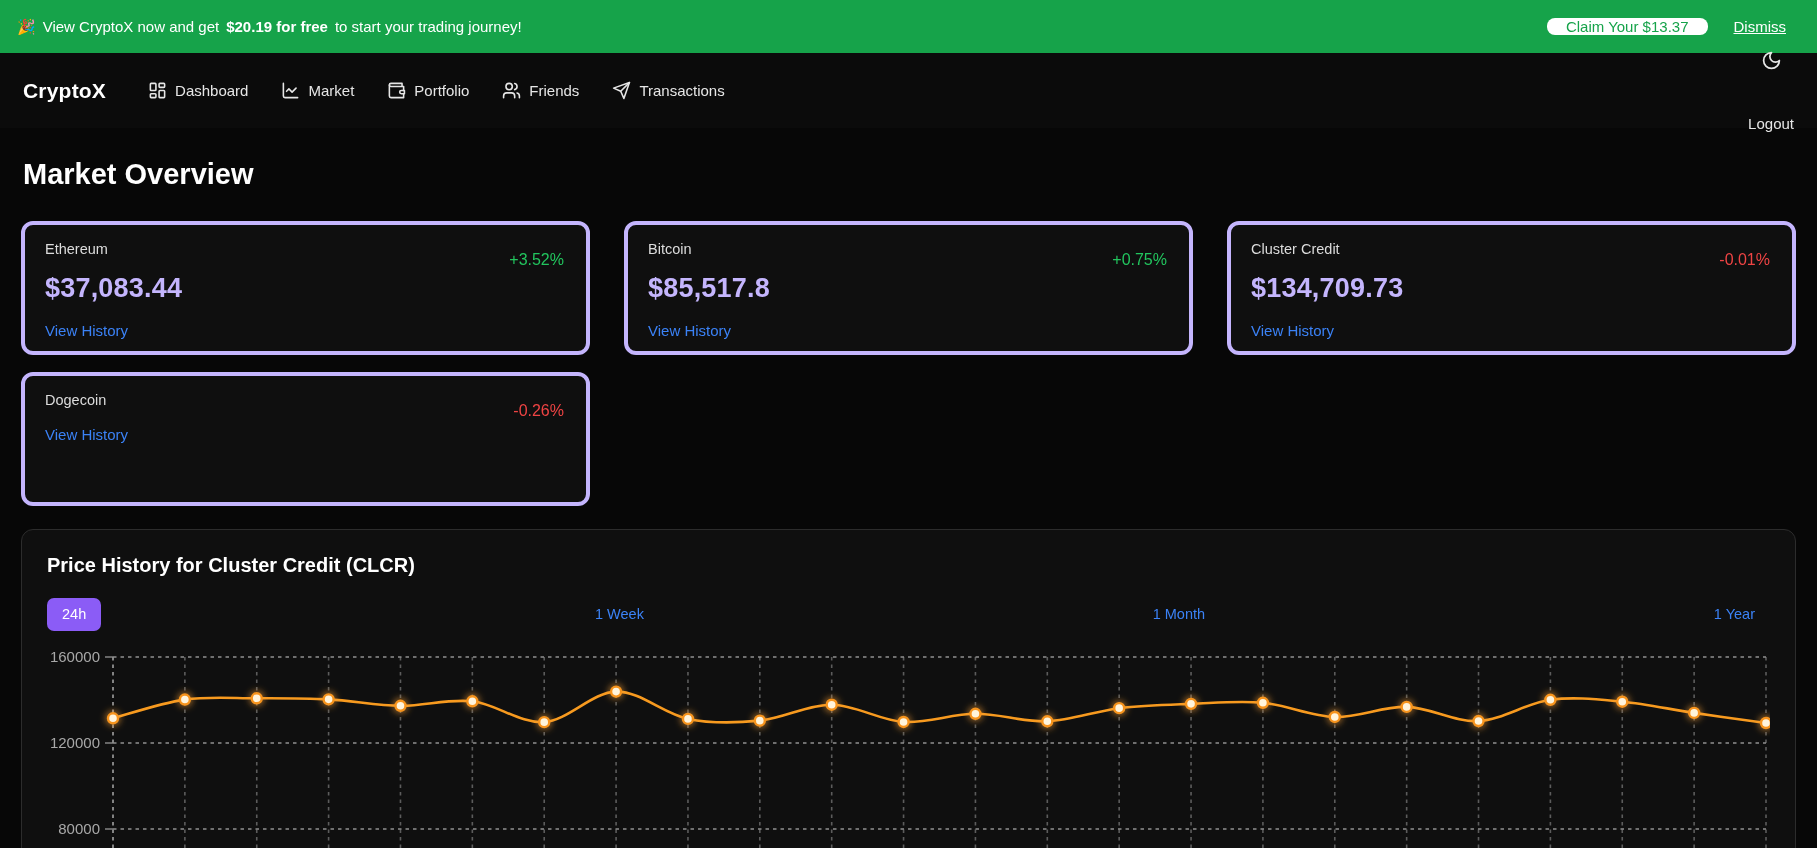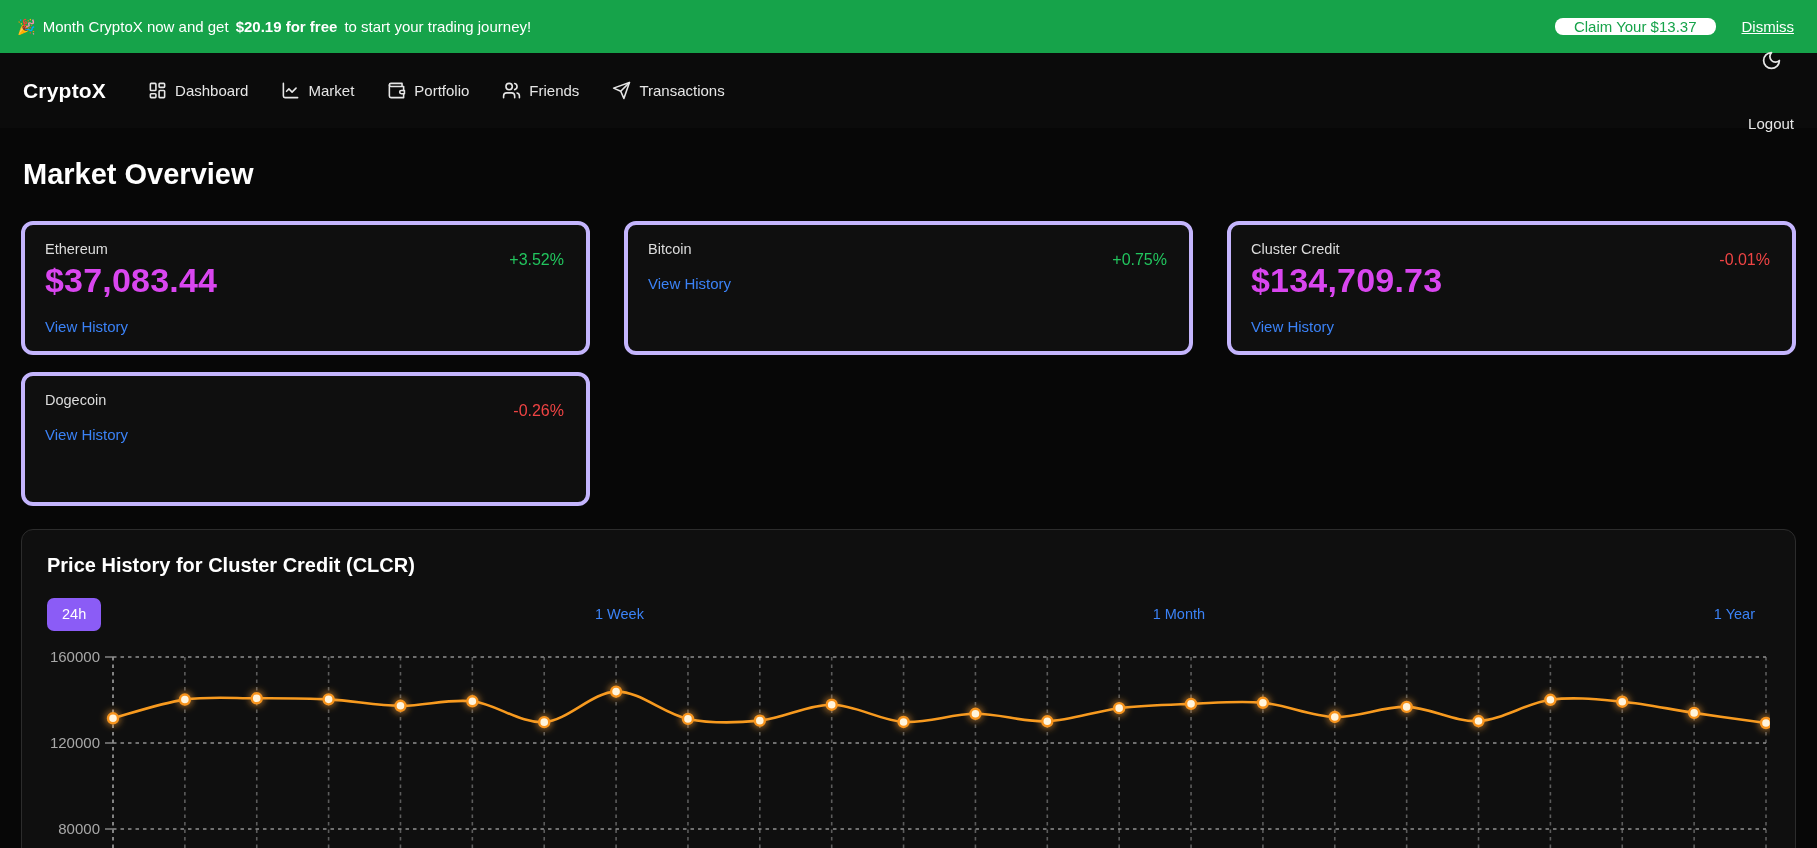--- a/index.html
+++ b/index.html
@@ -3,61 +3,61 @@
 <meta charset="utf-8">
 <style>
   html,body{margin:0;padding:0;background:#070707;}
   body{width:1817px;height:848px;overflow:hidden;font-family:"Liberation Sans",sans-serif;-webkit-font-smoothing:antialiased;}
 
   
   .banner{height:53px;background:#16a34a;display:flex;align-items:center;padding:0 17px;box-sizing:border-box;color:#fff;font-size:15px;}
   .banner-msg{flex:1;display:flex;align-items:center;gap:7px;white-space:nowrap;}
   .banner-msg b{font-weight:700;}
   .claim-btn{background:#ffffff;color:#16a34a;border:none;border-radius:8px;padding:1px 19px;font-size:15px;font-family:inherit;cursor:pointer;line-height:1;}
-  .dismiss{color:#fff;text-decoration:underline;margin-left:26px;margin-right:6px;font-size:15px;cursor:pointer;}
+  .dismiss{color:#fff;text-decoration:underline;margin-left:26px;margin-right:14px;font-size:15px;cursor:pointer;}
 
   
   .nav{height:75px;background:#0b0b0b;display:flex;align-items:center;padding:0 23px;box-sizing:border-box;}
   .brand{font-size:21px;font-weight:700;color:#fff;margin-right:42px;letter-spacing:.2px;cursor:pointer;}
   .nav-items{display:flex;align-items:center;gap:33px;}
   .nav-item{display:flex;align-items:center;gap:8px;color:#e6e6e6;font-size:15px;cursor:pointer;}
   .nav-item svg{width:19px;height:19px;stroke:#e6e6e6;fill:none;stroke-width:2;stroke-linecap:round;stroke-linejoin:round;}
   .nav-right{margin-left:auto;display:flex;align-items:center;gap:44px;flex-direction:column;}
   .theme-toggle{background:none;border:none;cursor:pointer;padding:0;display:flex;}
   .theme-toggle svg{width:21px;height:21px;stroke:#e6e6e6;fill:none;stroke-width:2;stroke-linecap:round;stroke-linejoin:round;}
   .logout{color:#e6e6e6;font-size:15px;cursor:pointer;}
 
   
   .main{padding:0 21px;}
   .page-title{font-size:29px;font-weight:700;color:#fff;margin:30px 2px 30px;}
 
   .cards{display:grid;grid-template-columns:repeat(3,1fr);gap:17px 34px;}
   .card{position:relative;background:#0f0f0f;border:4px solid #c4b5fd;border-radius:12px;padding:16px 20px;height:134px;box-sizing:border-box;}
   .card-name{font-size:14.5px;color:#dcdcdc;}
-  .card-price{font-size:34px;font-weight:700;color:#d946ef;margin-top:4px;letter-spacing:.2px;}
+  .card-price{font-size:27px;font-weight:700;color:#c4b5fd;margin-top:16px;letter-spacing:.2px;}
   .card-change{position:absolute;top:26px;right:22px;font-size:16px;}
   .card-change.up{color:#22c55e;}
   .card-change.down{color:#ef4444;}
   .view-history{display:inline-block;margin-top:18px;color:#3b82f6;font-size:15px;text-decoration:none;cursor:pointer;}
 
   
   .chart-card{margin-top:23px;background:#0f0f0f;border:1px solid #2c2c2c;border-radius:12px;padding:24px 25px;box-sizing:border-box;height:430px;}
   .chart-title{font-size:20px;font-weight:700;color:#fff;}
   .ranges{display:flex;justify-content:space-between;align-items:center;margin-top:21px;}
   .range-btn{font-size:14.5px;color:#3b82f6;background:transparent;border:none;padding:9px 15px;font-family:inherit;cursor:pointer;line-height:1;}
   .range-btn.active{background:#8b5cf6;color:#fff;border-radius:7px;}
   .chart-wrap{margin-top:13px;}
 </style>
 </head>
 <body>
 
 <div class="banner">
   <div class="banner-msg">
     <span>🎉</span>
-    <span>Month CryptoX now and get</span>
+    <span>View CryptoX now and get</span>
     <b>$20.19 for free</b>
     <span>to start your trading journey!</span>
   </div>
   <button class="claim-btn">Claim Your $13.37</button>
   <span class="dismiss">Dismiss</span>
 </div>
 
 <div class="nav">
   <div class="brand">CryptoX</div>
   <div class="nav-items">
@@ -117,20 +117,21 @@
 
   <div class="cards">
     <div class="card">
       <div class="card-name">Ethereum</div>
       <div class="card-price">$37,083.44</div>
       <div class="card-change up">+3.52%</div>
       <a class="view-history">View History</a>
     </div>
     <div class="card">
       <div class="card-name">Bitcoin</div>
+      <div class="card-price">$85,517.8</div>
       <div class="card-change up">+0.75%</div>
       <a class="view-history">View History</a>
     </div>
     <div class="card">
       <div class="card-name">Cluster Credit</div>
       <div class="card-price">$134,709.73</div>
       <div class="card-change down">-0.01%</div>
       <a class="view-history">View History</a>
     </div>
     <div class="card">

